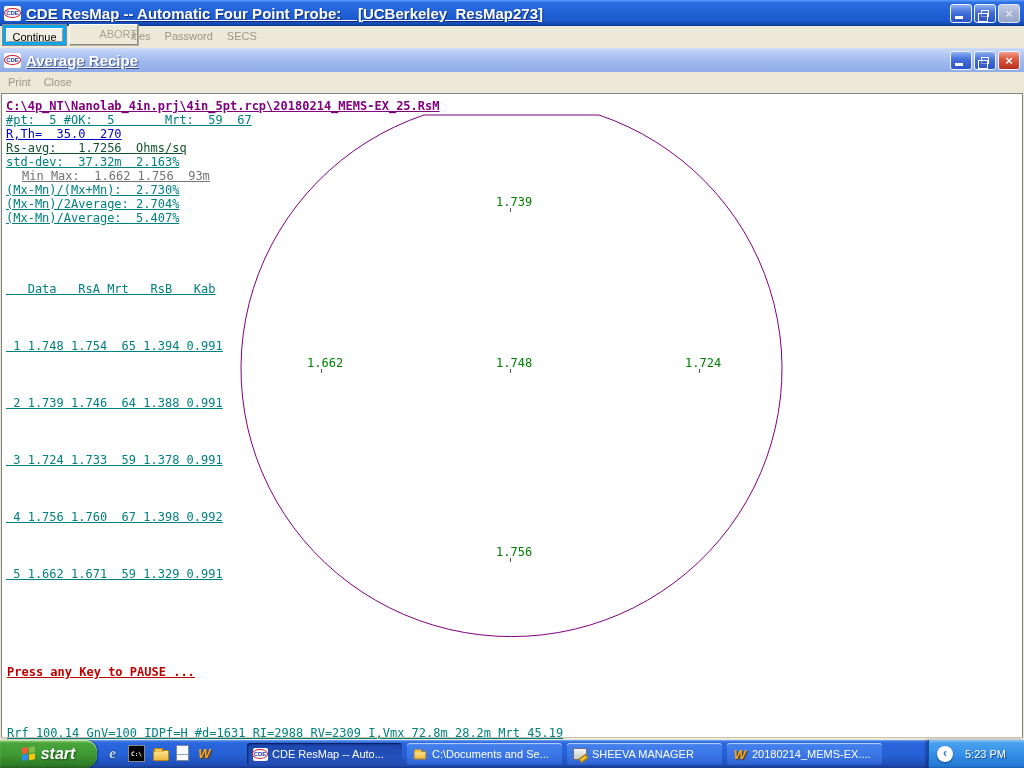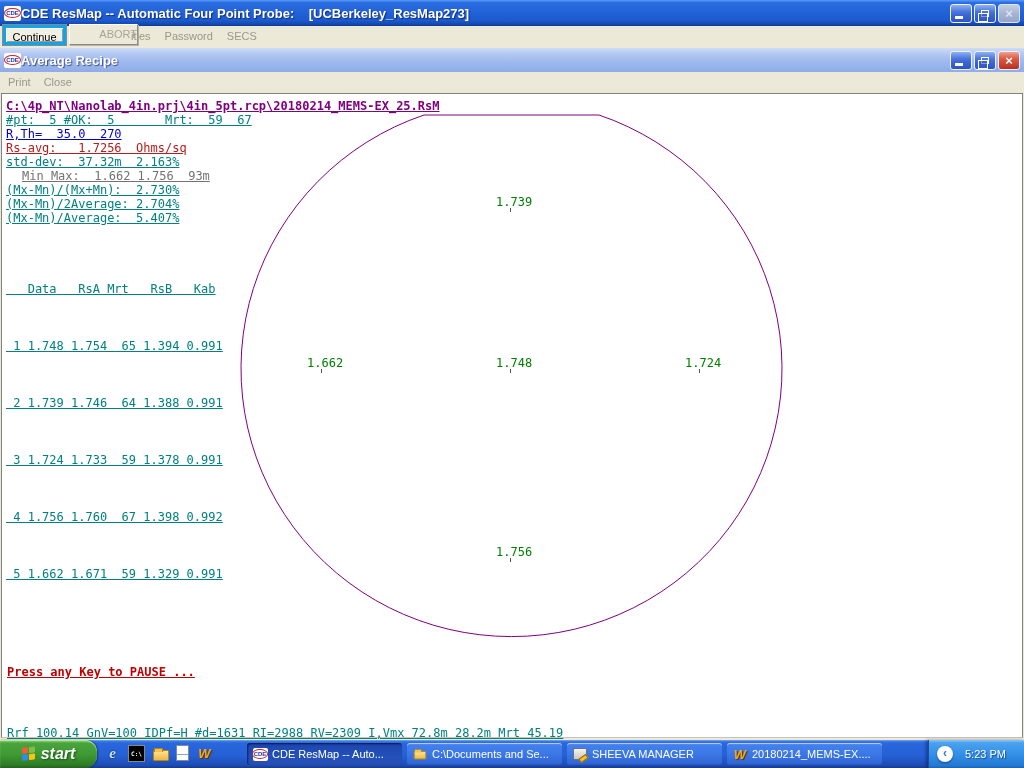--- a/index.html
+++ b/index.html
@@ -10,22 +10,22 @@
   .titlebar-main {
     position:absolute; left:0; top:0; width:1024px; height:26px;
     background:linear-gradient(180deg,#5a9bff 0%,#2b6ee0 10%,#2263d8 45%,#1c59cc 80%,#1243a8 97%,#0d3684 100%);
     display:flex; align-items:center; padding:0 4px;
   }
   .titlebar-child {
     position:absolute; left:0; top:48px; width:1024px; height:24px;
     background:linear-gradient(180deg,#cddcf8 0%,#b3c8f2 25%,#9db8ee 60%,#8FACE8 100%);
     display:flex; align-items:center; padding:0 4px;
   }
-  .title-text { color:#fff; font-weight:bold; font-size:13px; white-space:pre;
-    text-shadow:1px 1px 1px rgba(10,20,80,.65); flex:1; overflow:hidden; }
+  .title-text { color:#fff; font-weight:bold; font-size:15px; white-space:pre;
+    text-shadow:1px 1px 1px rgba(10,20,80,.65); margin-left:5px; flex:1; overflow:hidden;text-decoration:underline; }
   .cde-icon { width:17px; height:15px; background:#fff; border-radius:2px;
     display:inline-flex; align-items:center; justify-content:center; flex:none; }
   .cde-icon b { border:1px solid #cf1f2e; border-radius:50%; padding:0 1px;
     color:#2634a8; font-size:6px; font-weight:bold; line-height:8px; }
   .winbtns { display:flex; gap:2px; flex:none; }
   .winbtn { width:22px; height:19px; border-radius:3px; border:1px solid #eef3ff;
     background:linear-gradient(180deg,#8fb0f2 0%,#4а74dd 40%,#3b66d4 60%,#2b55c4 100%);
     background:linear-gradient(180deg,#8fb0f2 0%,#4a74dd 40%,#3b66d4 60%,#2b55c4 100%);
     position:relative; color:#fff; display:flex; align-items:center; justify-content:center; }
   .winbtn.red { background:linear-gradient(180deg,#f0a08c 0%,#dd5840 40%,#ce4530 70%,#b33120 100%); }
@@ -182,21 +182,21 @@
 
   <svg class="wafer-svg" viewBox="0 0 1020 643" preserveAspectRatio="none">
     <path d="M 422 21 L 597 21 A 270.5 268 0 1 1 422 21 Z" fill="none" stroke="#800080" stroke-width="1"></path>
   </svg>
 
   <div id="text-block">
     <div class="tline c-path">C:\4p_NT\Nanolab_4in.prj\4in_5pt.rcp\20180214_MEMS-EX_25.RsM</div>
     <div>
         <div class="tline" style="color: rgb(0, 128, 128);">#pt:  5 #OK:  5       Mrt:  59  67</div>
         <div class="tline" style="color: rgb(0, 0, 200);">R,Th=  35.0  270</div>
-        <div class="tline" style="color: #b91c1c;">Rs-avg:   1.7256  Ohms/sq</div>
+        <div class="tline" style="color: #14532d;">Rs-avg:   1.7256  Ohms/sq</div>
         <div class="tline" style="color: rgb(0, 128, 128);">std-dev:  37.32m  2.163%</div>
         <div class="tline" style="color: #737373; padding-left: 16px;">Min Max:  1.662 1.756  93m</div>
         <div class="tline" style="color: rgb(0, 128, 128);">(Mx-Mn)/(Mx+Mn):  2.730%</div>
         <div class="tline" style="color: rgb(0, 128, 128);">(Mx-Mn)/2Average: 2.704%</div>
         <div class="tline" style="color: rgb(0, 128, 128);">(Mx-Mn)/Average:  5.407%</div>
       </div>
     <div class="spacer-line"></div>
     <div>
         <div class="tline c-teal">   Data   RsA Mrt   RsB   Kab</div>
         <div class="tline c-teal"> 1 1.748 1.754  65 1.394 0.991</div>

